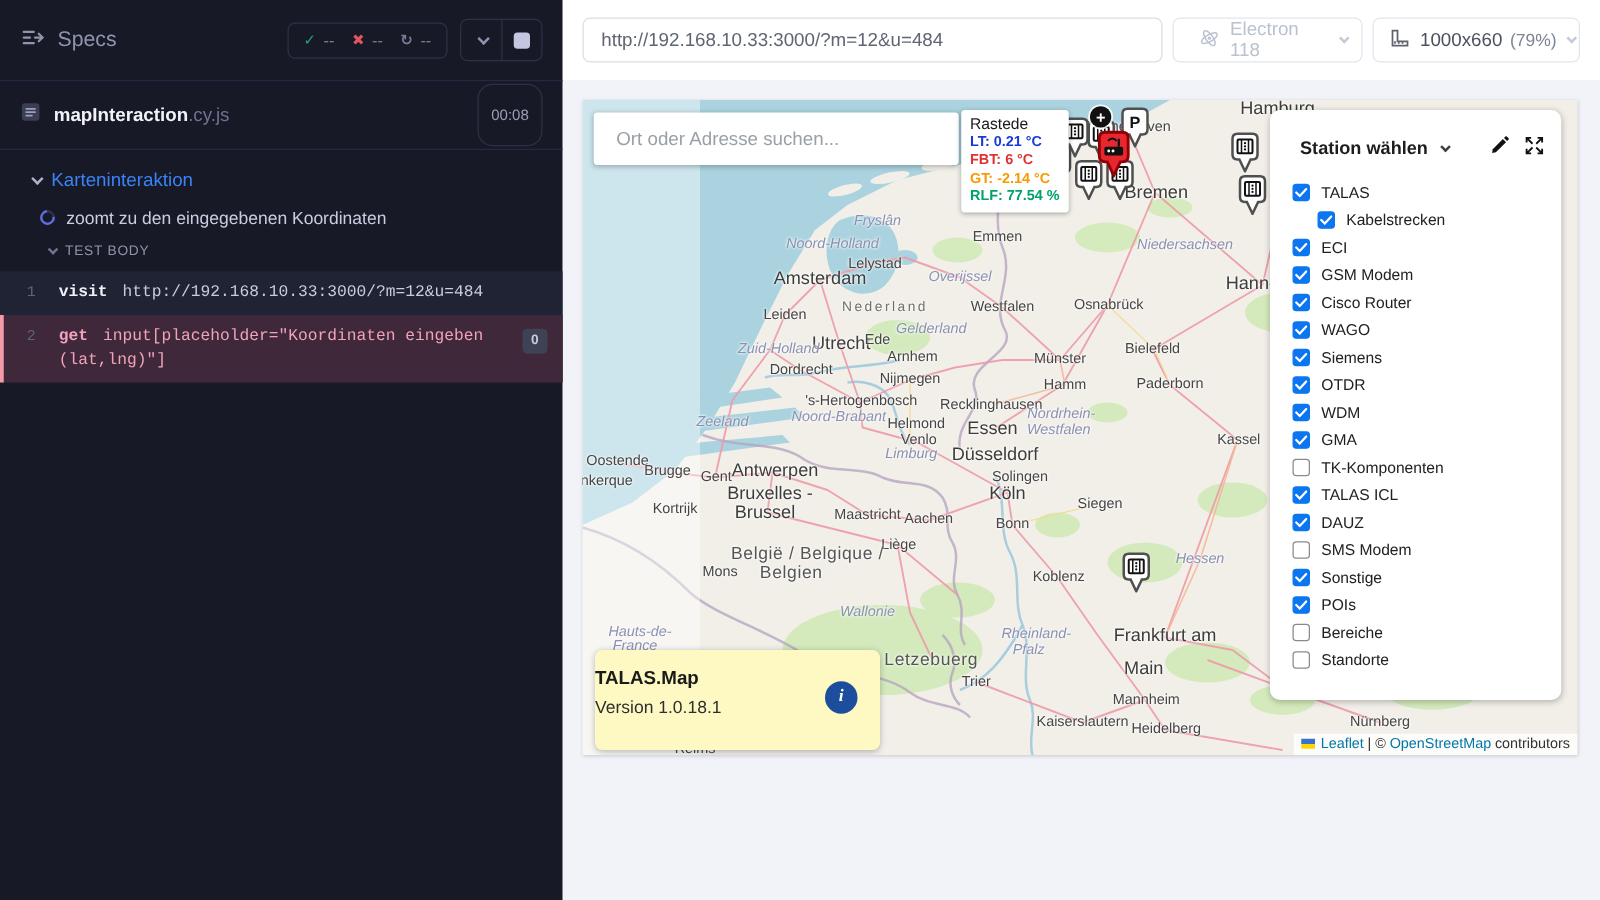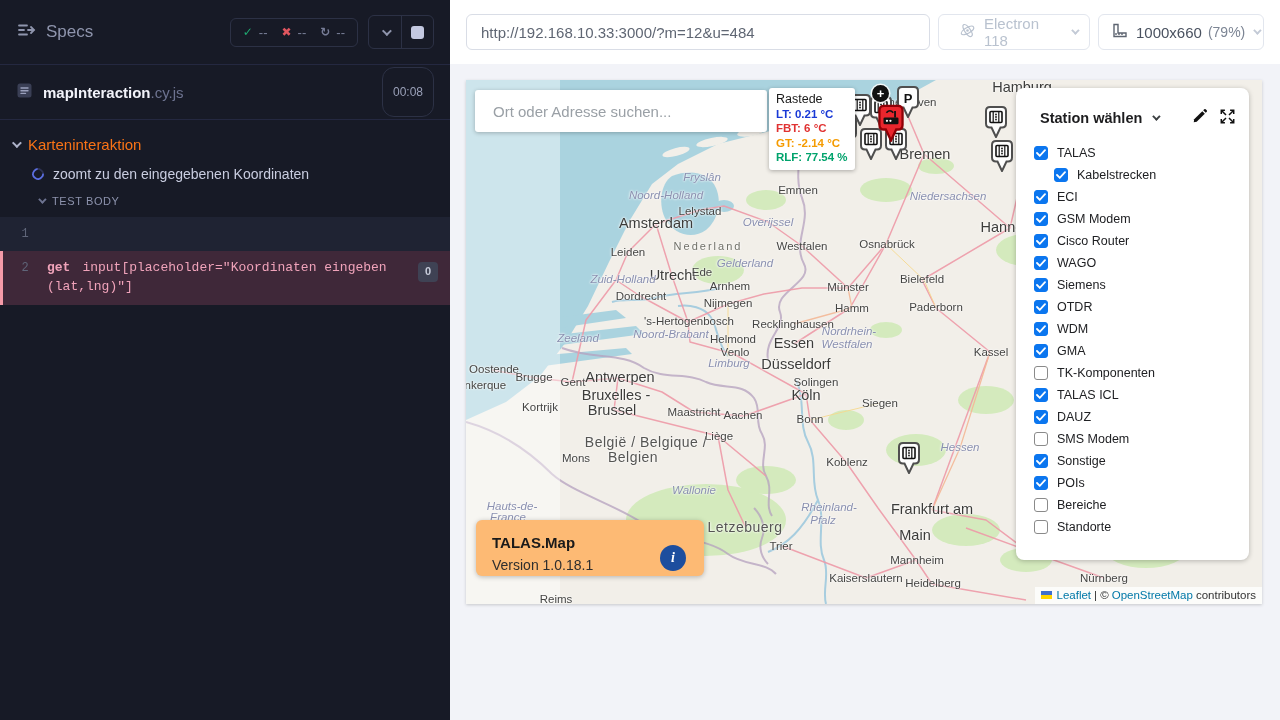--- a/index.html
+++ b/index.html
@@ -24,21 +24,21 @@
   .stop-square { width:13px; height:13px; border-radius:3px; background:#c3c8e0; display:block; }
   .sb-divider { height:1px; background:#242840; }
 
   .spec-row { height:54px; display:flex; align-items:center; padding:0 16px; gap:10px; }
   .spec-name { font-size:15px; color:#f2f3fa; }
   .spec-name b { font-weight:700; }
   .spec-name .ext { color:#6d7390; font-weight:400; }
   .time-chip { margin-left:auto; font-size:12px; color:#9aa0b8; border:1px solid #2c3145; border-radius:12px; padding:17px 10px; }
 
   .suite { padding:10px 0 0 0; }
-  .suite-row { display:flex; align-items:center; gap:9px; padding:6px 12px; font-size:15px; color:#f97316; }
+  .suite-row { display:flex; align-items:center; gap:9px; padding:6px 25px; font-size:15px; color:#3b82f6; }
   .test-row { display:flex; align-items:center; gap:9px; padding:7px 16px 7px 32px; font-size:14px; color:#c9cde0; }
   .spinner { width:12px; height:12px; border-radius:50%; border:2.5px solid #5b6ee0; border-top-color:#2d3152; transform:rotate(40deg); flex:none; }
   .body-row { display:flex; align-items:center; gap:8px; padding:6px 16px 6px 38px; font-size:11px; letter-spacing:.6px; color:#8d93ad; }
 
   .commands { margin:4px 0 0 0; background:#1f2333; }
   .cmd { display:flex; align-items:flex-start; padding:8px 12px 8px 0; border-left:3px solid transparent; font-family:"Liberation Mono", monospace; font-size:13px; line-height:1.45; }
   .cmd-num { width:44px; flex:none; text-align:center; color:#5f6579; font-size:12px; padding-top:1px; }
   .cmd-text { flex:1; color:#c9cdd9; word-break:break-all; padding-right:8px; }
   .cmd-name { font-weight:700; color:#eef0f6; margin-right:12px; }
   .cmd.hl { background:#3f2839; border-left-color:var(--highlight_pink); }
@@ -98,21 +98,21 @@
   .panel-header .icon.expand { margin-left:12px; }
   .chk-list { padding:4px 0 0 18px; }
   .chk-row { display:flex; align-items:center; margin-bottom:8px; height:14px; }
   .chk-row.indent { margin-left:20px; }
   .chk { width:14px; height:14px; border-radius:3px; border:1.5px solid #8a8a8a; background:#fff; display:flex; align-items:center; justify-content:center; flex:none; }
   .chk svg { display:none; }
   .chk.on { background:var(--accent_blue); border-color:var(--accent_blue); }
   .chk.on svg { display:block; }
   .chk-label { margin-left:9px; font-size:12.5px; color:#202124; white-space:nowrap; }
 
-  .version-card { position:absolute; left:10px; top:440px; width:228px; height:56px; z-index:15; background:#fdba74; border-radius:6px; box-shadow:0 1px 5px rgba(0,0,0,.25); padding:14px 16px; }
+  .version-card { position:absolute; left:10px; top:440px; width:228px; height:80px; z-index:15; background:#fef9c3; border-radius:6px; box-shadow:0 1px 5px rgba(0,0,0,.25); padding:14px 0; }
   .vc-title { font-size:15px; font-weight:700; color:#1a1a1a; margin-bottom:6px; }
   .vc-version { font-size:14px; color:#2e2e2e; }
   .info-circle { position:absolute; right:18px; top:25px; width:26px; height:26px; border-radius:50%; background:var(--info_blue); color:#fff; font-size:14px; font-weight:700; font-style:italic; display:flex; align-items:center; justify-content:center; font-family:"Liberation Serif", serif; }
 
   .attribution { position:absolute; right:0; bottom:0; z-index:18; background:rgba(255,255,255,.78); font-size:11.5px; color:#333; padding:2px 6px 3px 6px; display:flex; align-items:center; gap:3px; white-space:nowrap; }
   .attribution a { color:var(--link_blue); text-decoration:none; }
   .flag { display:inline-block; width:11px; height:8px; background:linear-gradient(#3f6fce 50%, #ffd500 50%); margin-right:2px; }
 </style>
 </head>
 <body>
@@ -184,20 +184,21 @@
         <span>zoomt zu den eingegebenen Koordinaten</span>
       </div>
       <div class="body-row">
         <i class="chev dim"></i>
         <span>TEST BODY</span>
       </div>
       <div class="commands">
 
       <div class="cmd">
             <span class="cmd-num">1</span>
+            <span class="cmd-text"><b class="cmd-name">visit</b><span class="cmd-args">http://192.168.10.33:3000/?m=12&amp;u=484</span></span>
 
           </div>
           <div class="cmd hl">
             <span class="cmd-num">2</span>
             <span class="cmd-text"><b class="cmd-name">get</b><span class="cmd-args">input[placeholder="Koordinaten eingeben (lat,lng)"]</span></span>
             <span class="cmd-badge">0</span>
           </div>
         </div>
     </div>
   </aside>

